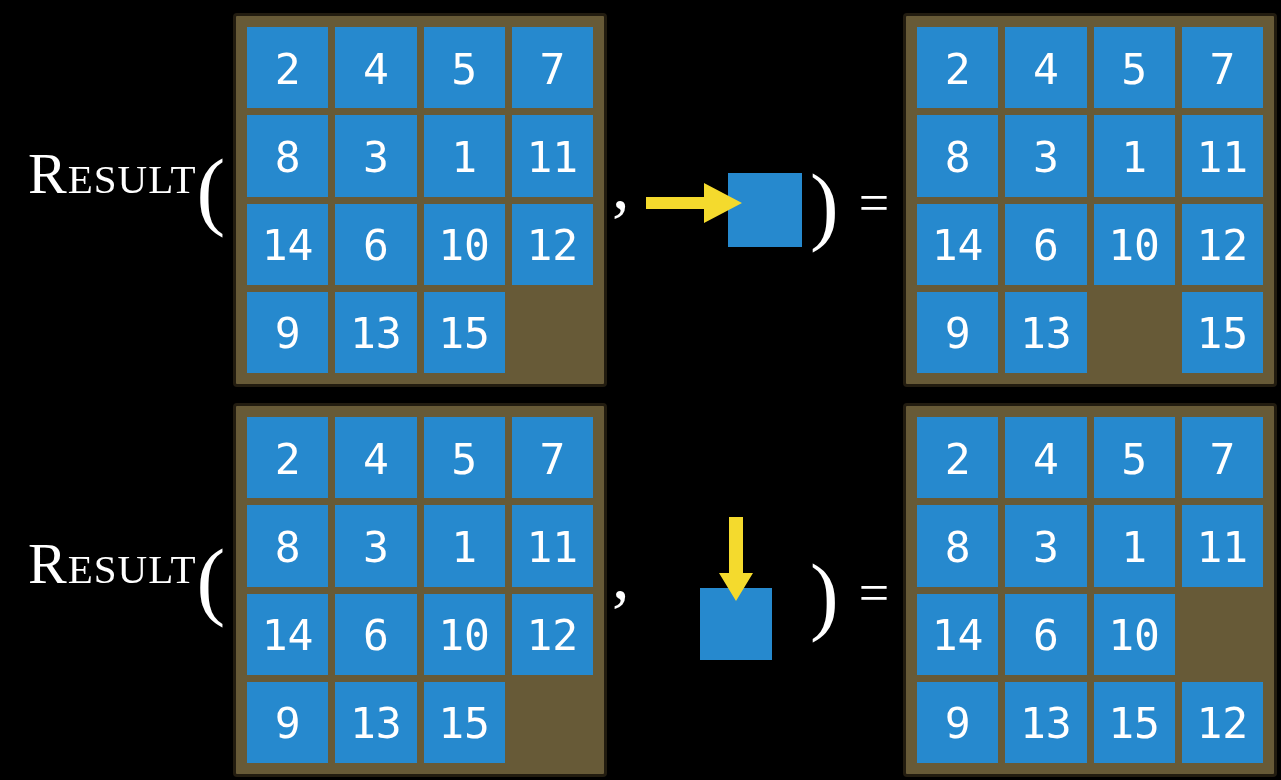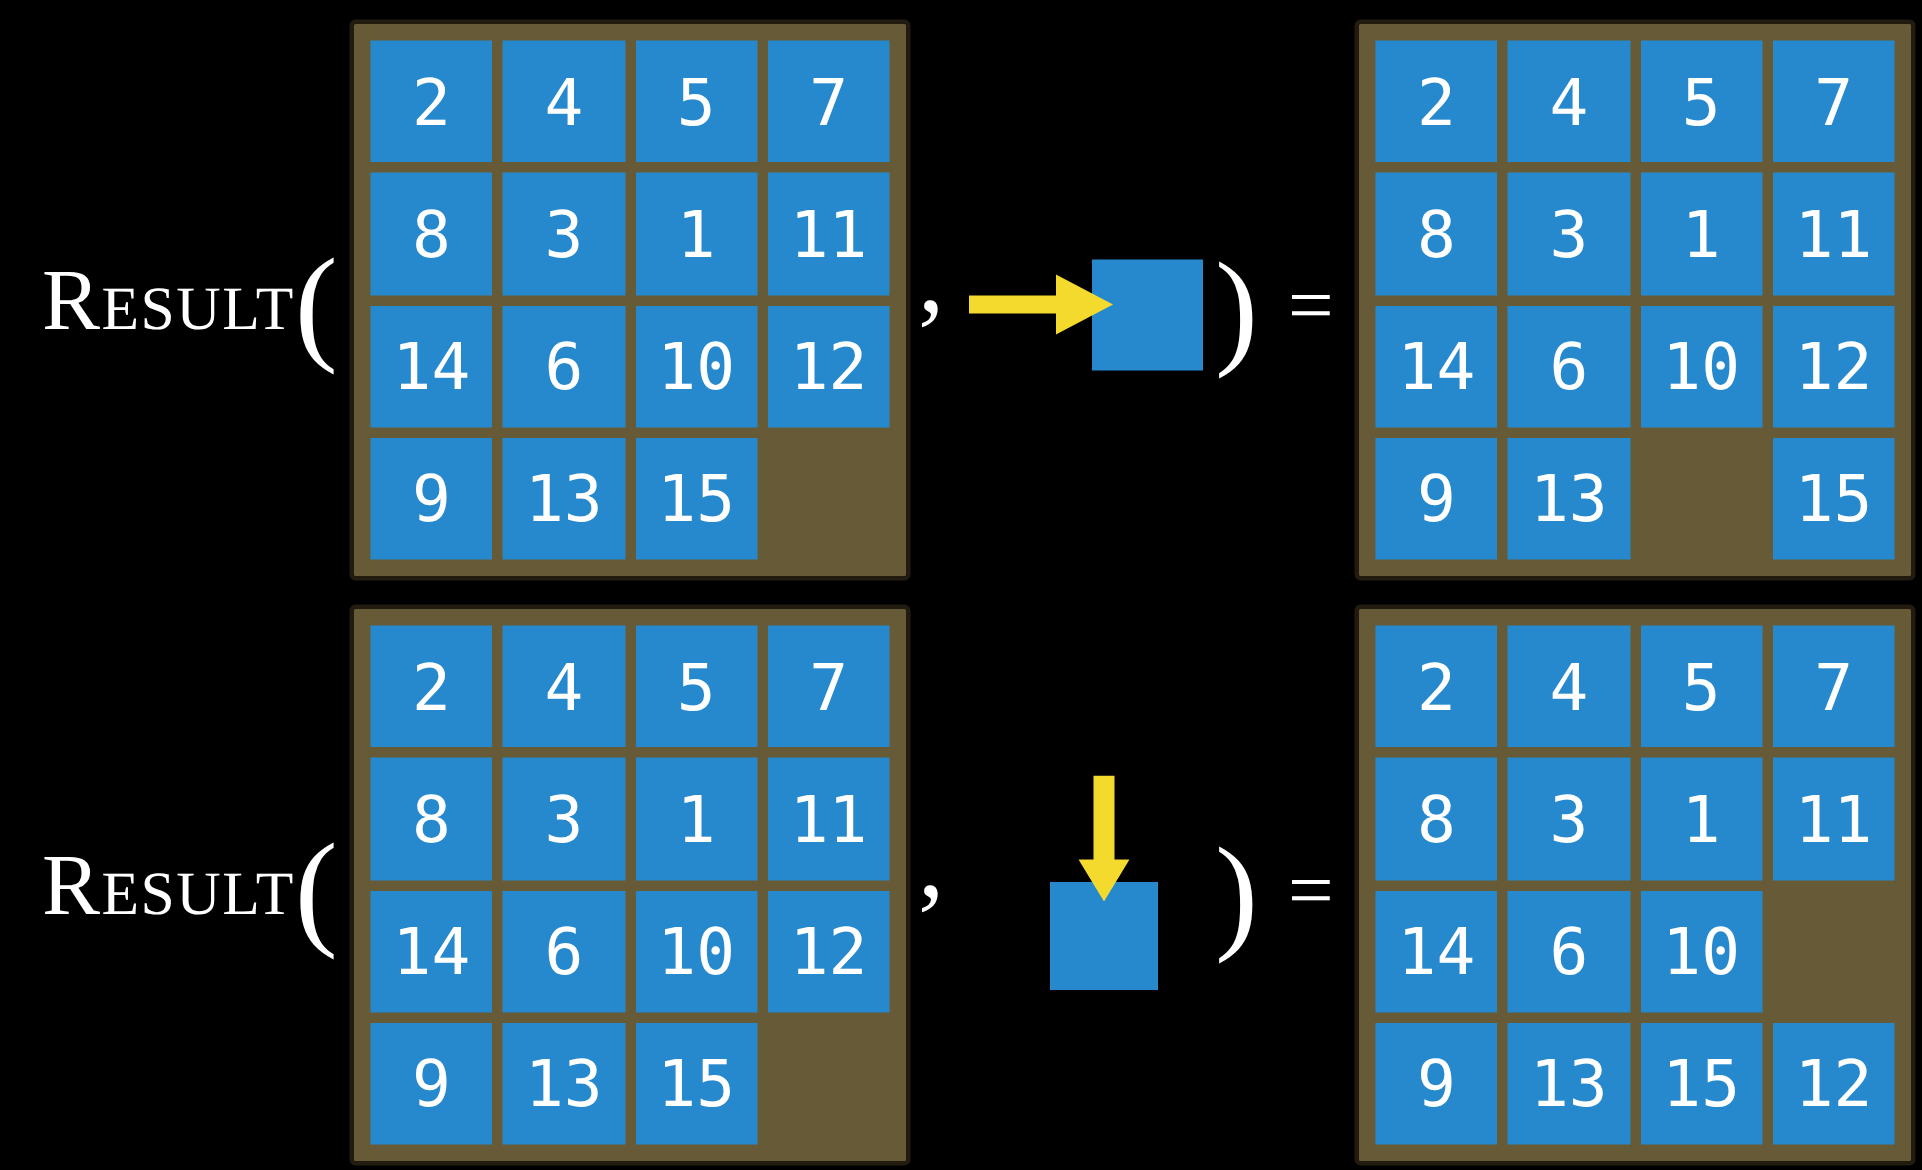--- a/index.html
+++ b/index.html
@@ -13,21 +13,21 @@
     height: 780px;
     background: var(--background, #000);
     overflow: hidden;
     font-family: "Liberation Serif", serif;
   }
   .abs { position: absolute; }
 
   
   .fn {
     display: flex;
-    align-items: center;
+    align-items: flex-start;
     color: var(--text-white, #fff);
     white-space: nowrap;
   }
   .fn-name {
     font-variant: small-caps;
     font-size: 58px;
     letter-spacing: 1px;
     line-height: 1;
   }
   .fn-paren {

